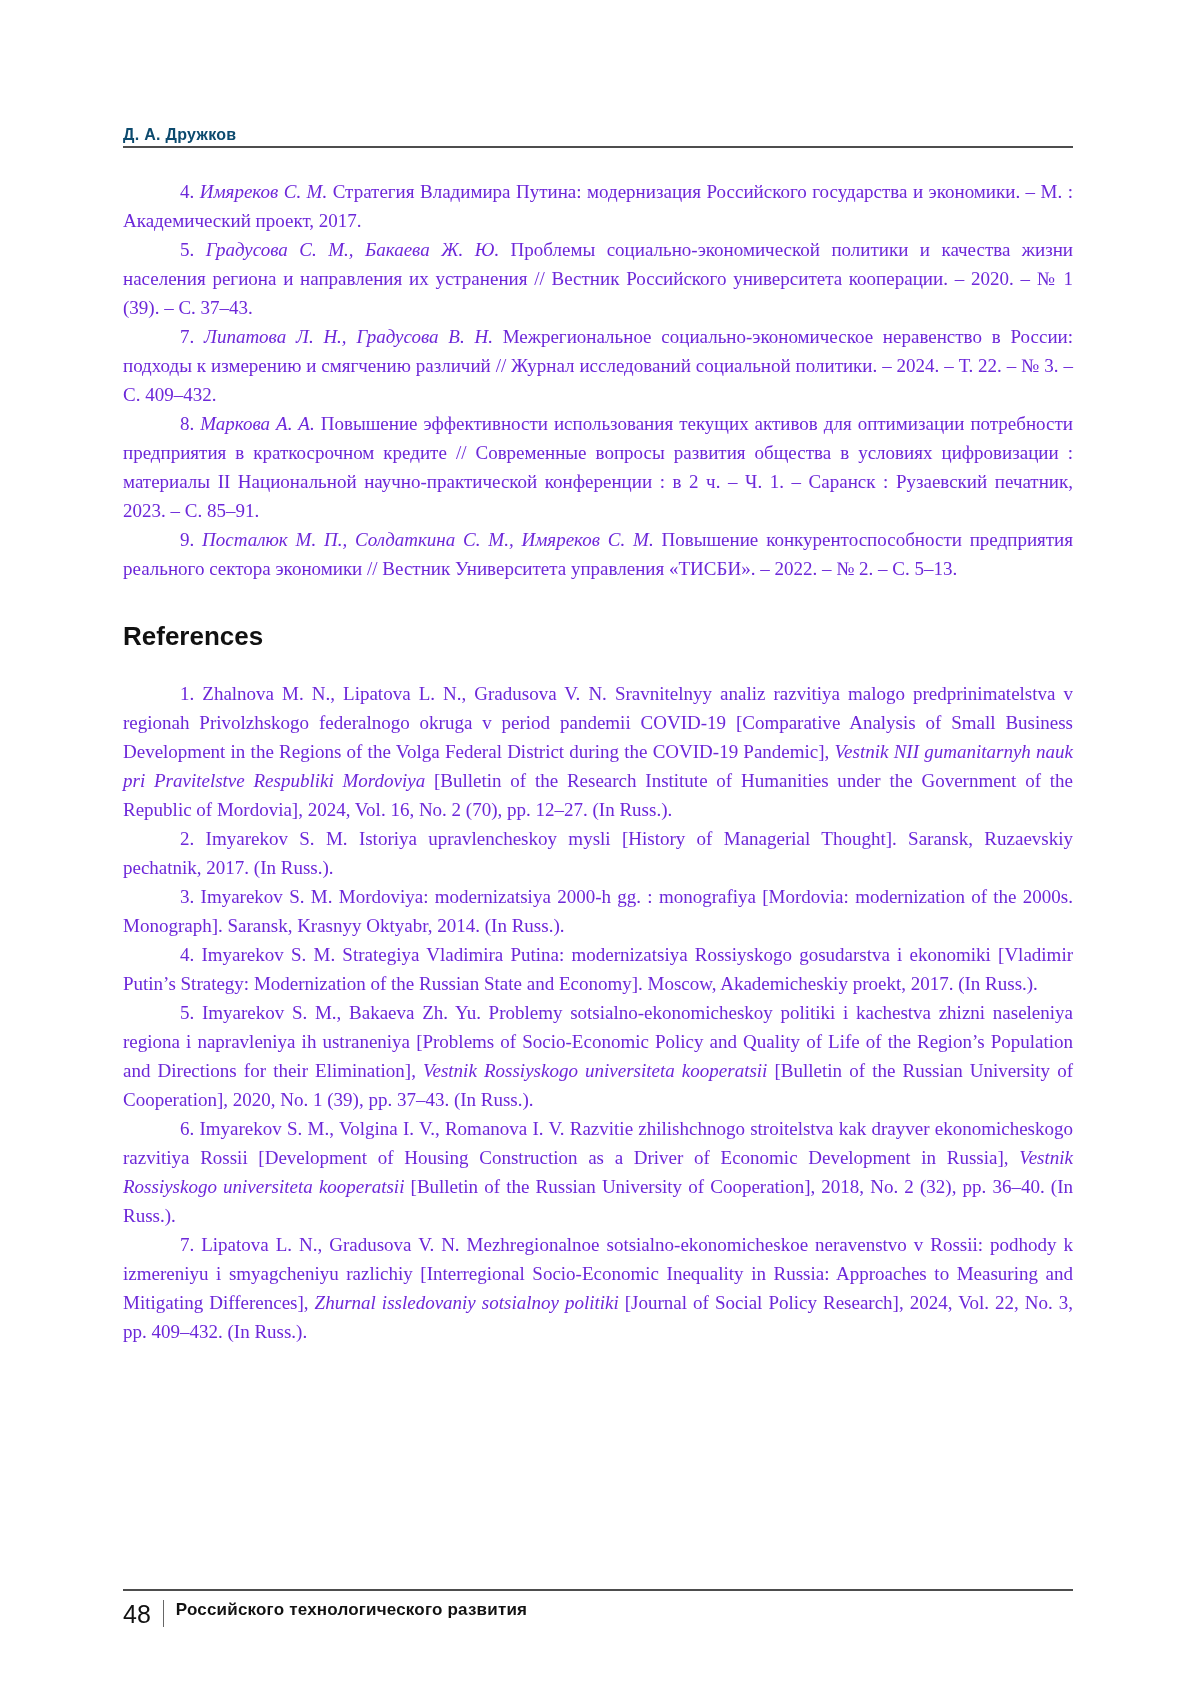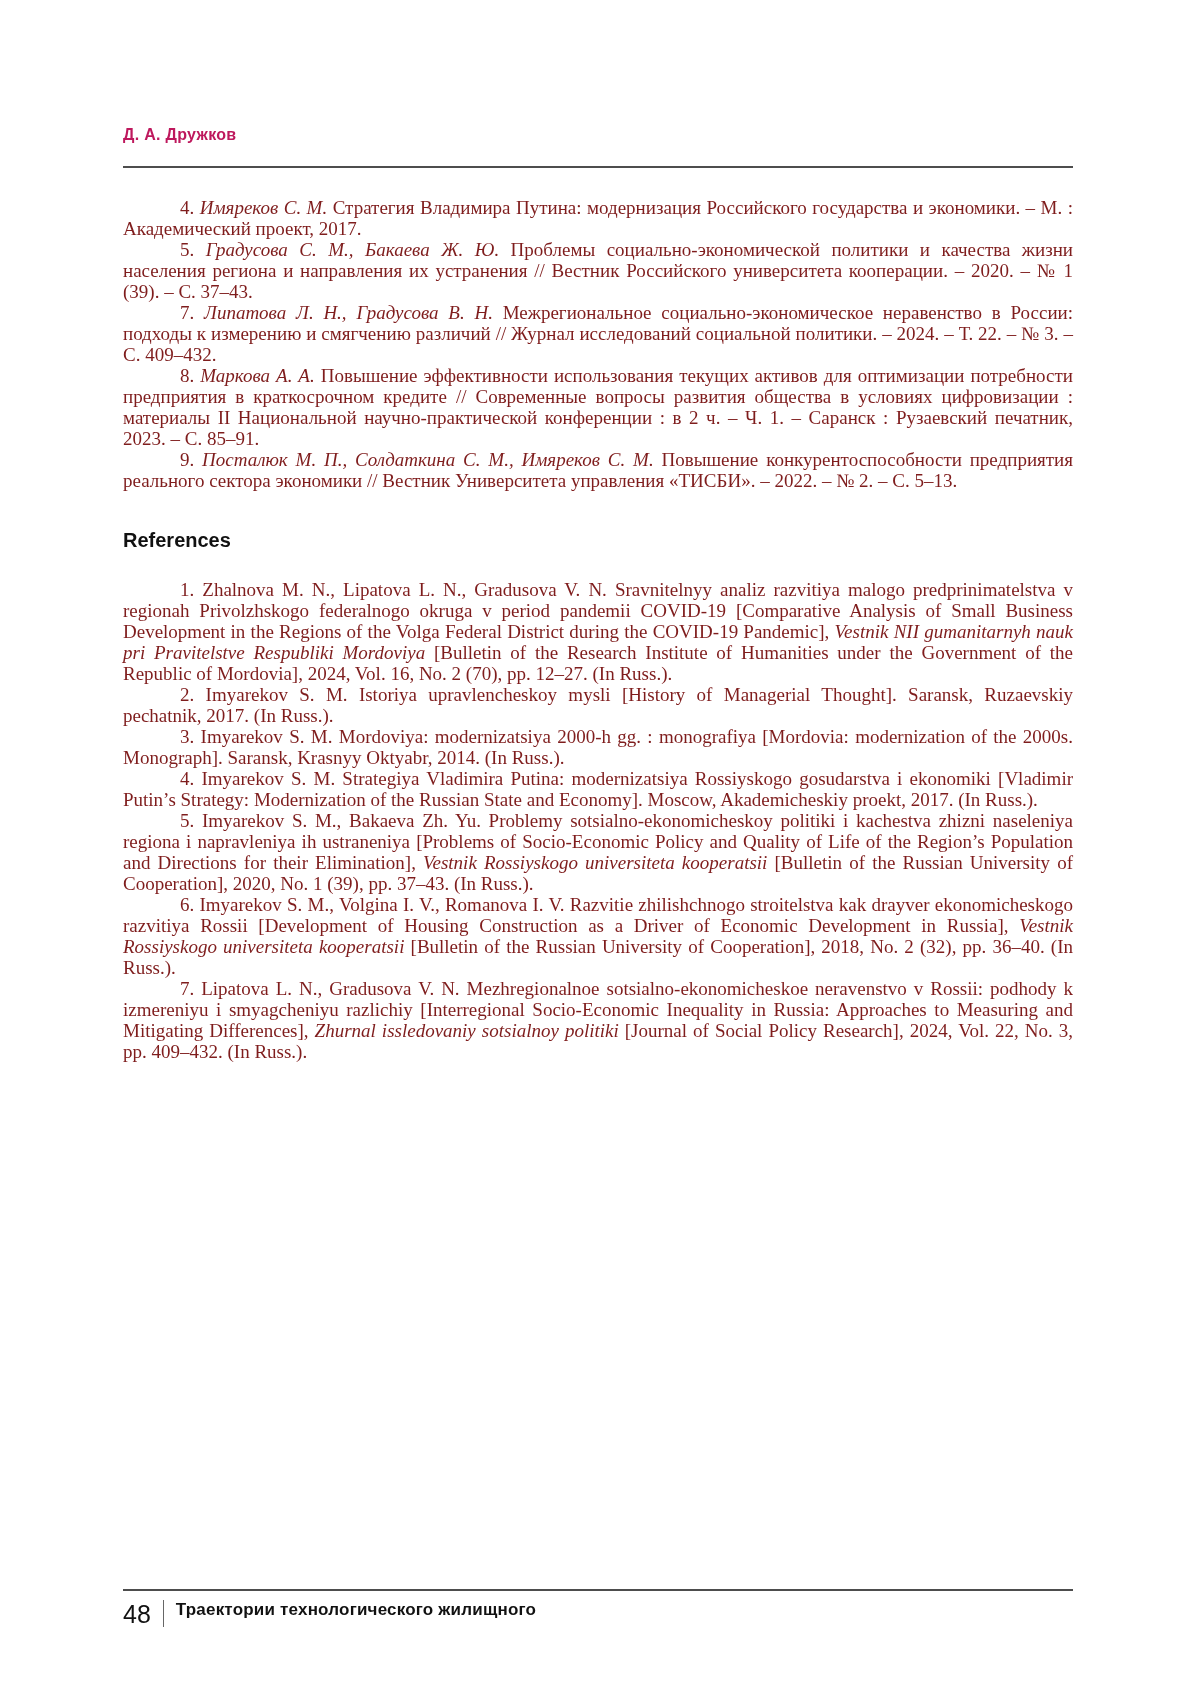--- a/index.html
+++ b/index.html
@@ -14,39 +14,39 @@
   .content {
     position: absolute;
     left: 123px;
     top: 126px;
     width: 950px;
   }
   .running-head {
     font-family: "Liberation Sans", sans-serif;
     font-weight: bold;
     font-size: 16px;
-    color: #be185d;
-    padding-bottom: 22px;
+    color: #0c4a6e;
+    padding-bottom: 2px;
     border-bottom: 2px solid #4d4d4d;
     letter-spacing: 0.3px;
   }
   .ref-list { margin-top: 29px; }
   .ref-list p.ref {
     margin: 0;
     font-family: "Liberation Serif", serif;
     font-size: 19px;
-    line-height: 21px;
+    line-height: 29px;
     text-align: justify;
     text-indent: 57px;
-    color: #7f1d1d;
+    color: #6d28d9;
   }
   .references-heading {
     font-family: "Liberation Sans", sans-serif;
     font-weight: bold;
-    font-size: 20px;
+    font-size: 26px;
     color: #111;
     margin: 38px 0 27px 0;
   }
   .footer {
     position: absolute;
     left: 123px;
     top: 1589px;
     width: 950px;
     border-top: 2px solid #4d4d4d;
     padding-top: 9px;
@@ -97,14 +97,14 @@
       <p class="ref"><span>5. Imyarekov S. M., Bakaeva Zh. Yu. Problemy sotsialno-ekonomicheskoy politiki i kachestva zhizni naseleniya regiona i napravleniya ih ustraneniya [Problems of Socio-Economic Policy and Quality of Life of the Region’s Population and Directions for their Elimination], </span><i>Vestnik Rossiyskogo universiteta kooperatsii</i><span> [Bulletin of the Russian University of Cooperation], 2020, No. 1 (39), pp. 37–43. (In Russ.).</span></p>
       <p class="ref"><span>6. Imyarekov S. M., Volgina I. V., Romanova I. V. Razvitie zhilishchnogo stroitelstva kak drayver ekonomicheskogo razvitiya Rossii [Development of Housing Construction as a Driver of Economic Development in Russia], </span><i>Vestnik Rossiyskogo universiteta kooperatsii</i><span> [Bulletin of the Russian University of Cooperation], 2018, No. 2 (32), pp. 36–40. (In Russ.).</span></p>
       <p class="ref"><span>7. Lipatova L. N., Gradusova V. N. Mezhregionalnoe sotsialno-ekonomicheskoe neravenstvo v Rossii: podhody k izmereniyu i smyagcheniyu razlichiy [Interregional Socio-Economic Inequality in Russia: Approaches to Measuring and Mitigating Differences], </span><i>Zhurnal issledovaniy sotsialnoy politiki</i><span> [Journal of Social Policy Research], 2024, Vol. 22, No. 3, pp. 409–432. (In Russ.).</span></p>
     </div>
 
 </div>
 
 <div class="footer">
   <span class="page-num">48</span>
   <span class="divider"></span>
-  <span class="journal">Траектории технологического жилищного</span>
+  <span class="journal">Российского технологического развития</span>
 </div>
 
 </body></html>

